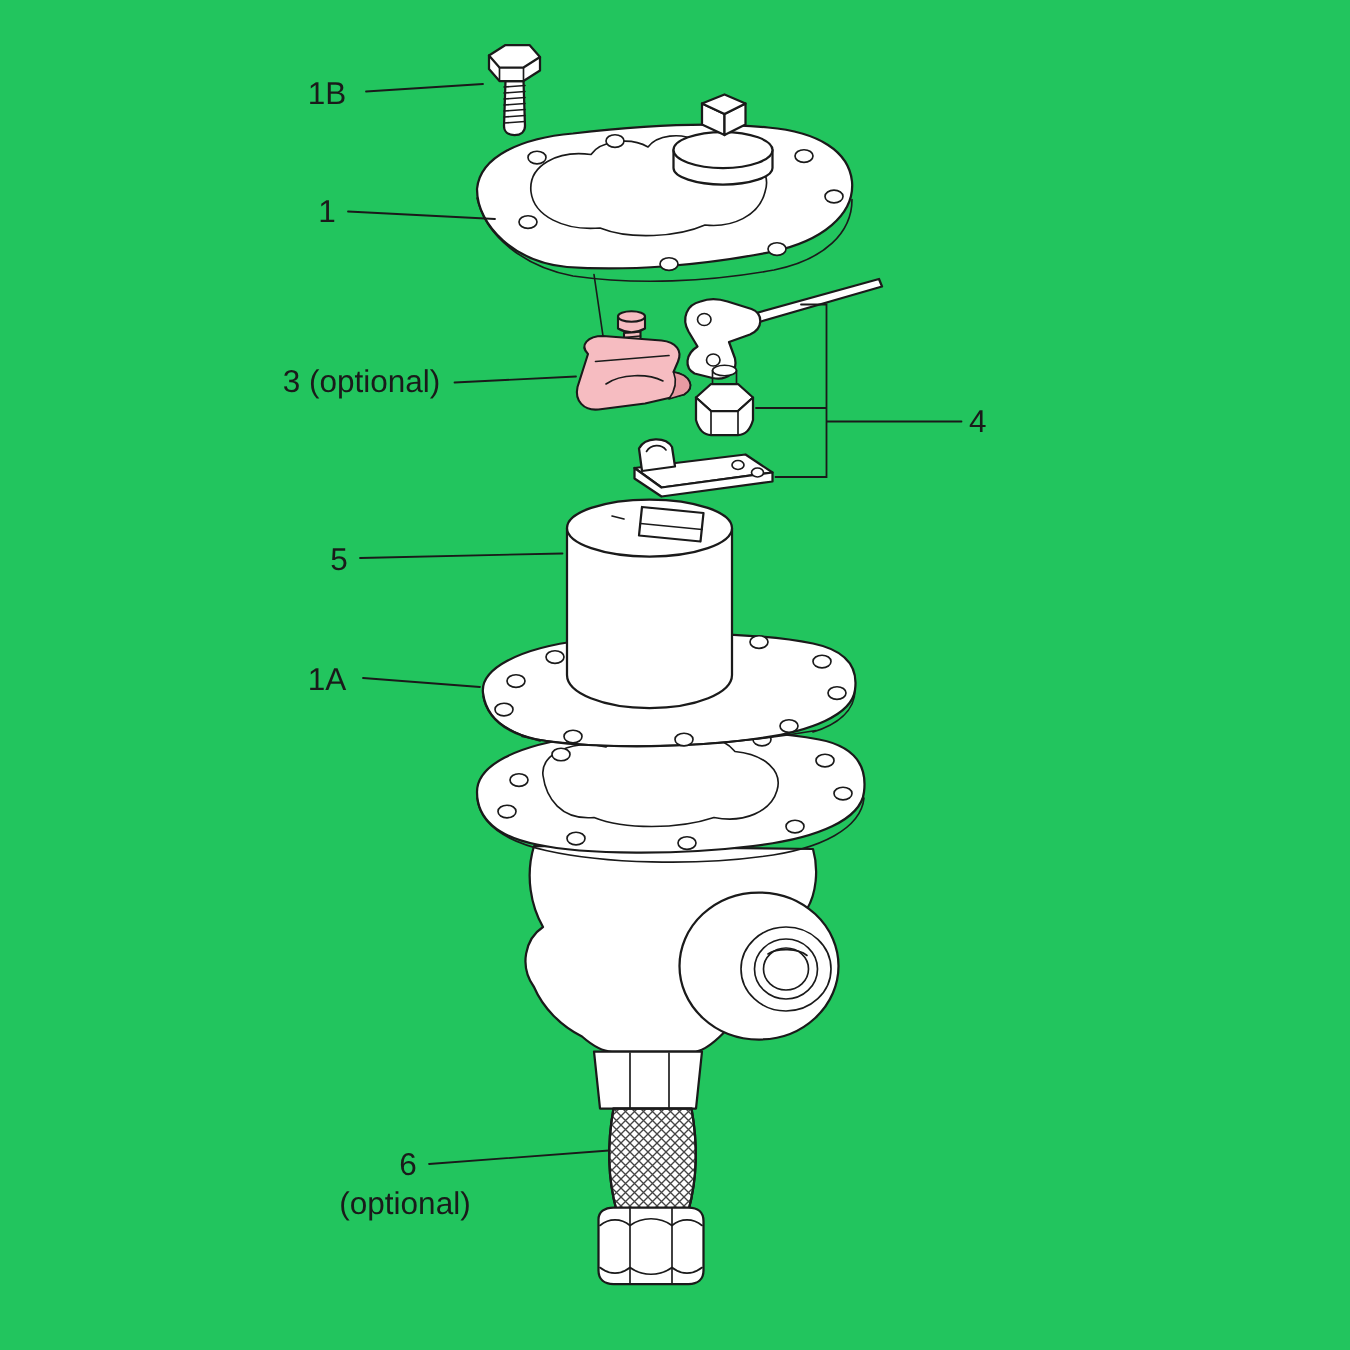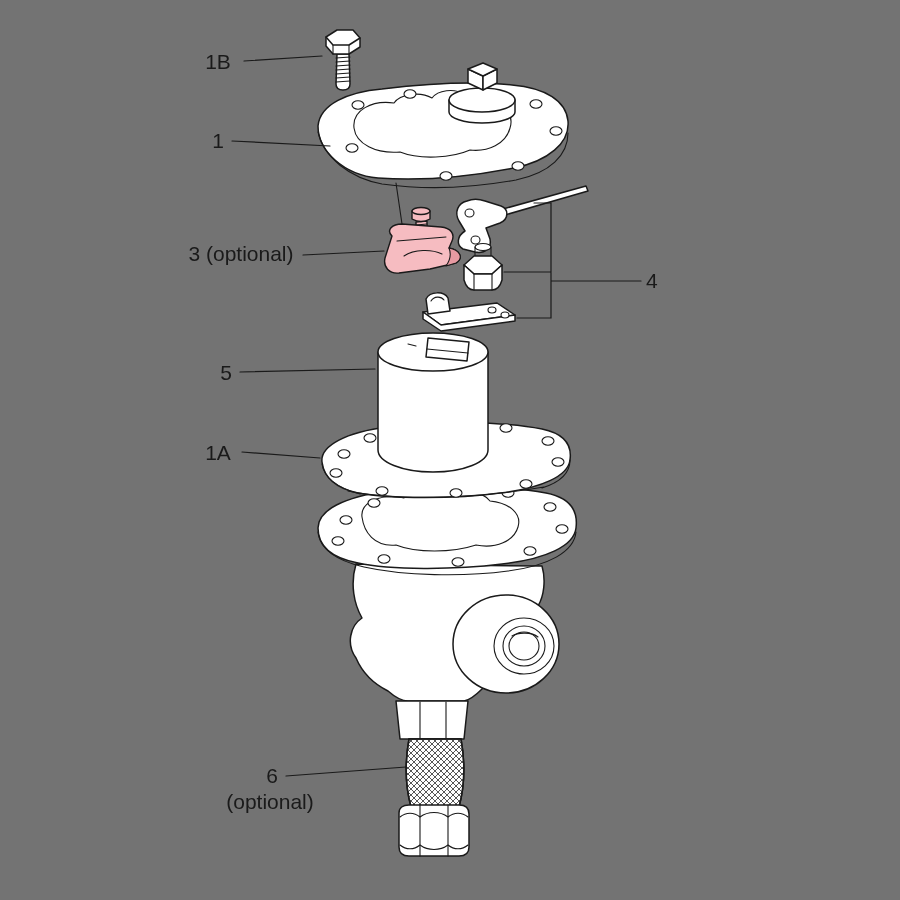--- a/index.html
+++ b/index.html
@@ -1,16 +1,16 @@
 <!DOCTYPE html>
 <html><head>
 <meta charset="utf-8">
 <style>
   html,body{margin:0;padding:0;background:#ffffff;}
-  .stage{position:relative;width:900px;height:900px;background:#737373;overflow:hidden;
+  .stage{position:relative;width:900px;height:900px;background:#22c55e;overflow:hidden;
          font-family:"Liberation Sans", sans-serif;}
   svg{display:block;}
   .lnthin{fill:none;stroke:#1a1a1a;stroke-width:1.1;stroke-linecap:round;stroke-linejoin:round;}
   .wh{fill:#ffffff;stroke:#1a1a1a;stroke-width:1.5;stroke-linejoin:round;}
   .whthin{fill:#ffffff;stroke:#1a1a1a;stroke-width:1.1;stroke-linejoin:round;}
   .pink{fill:#f6bcc1;stroke:#1a1a1a;stroke-width:1.4;stroke-linejoin:round;}
   .pinkshade{fill:#e79aa2;stroke:#1a1a1a;stroke-width:1.1;stroke-linejoin:round;}
   .leader{fill:none;stroke:#1a1a1a;stroke-width:1.2;stroke-linecap:round;}
   .lbl{font-family:"Liberation Sans", sans-serif;font-size:21px;fill:#1a1a1a;}
 </style>

